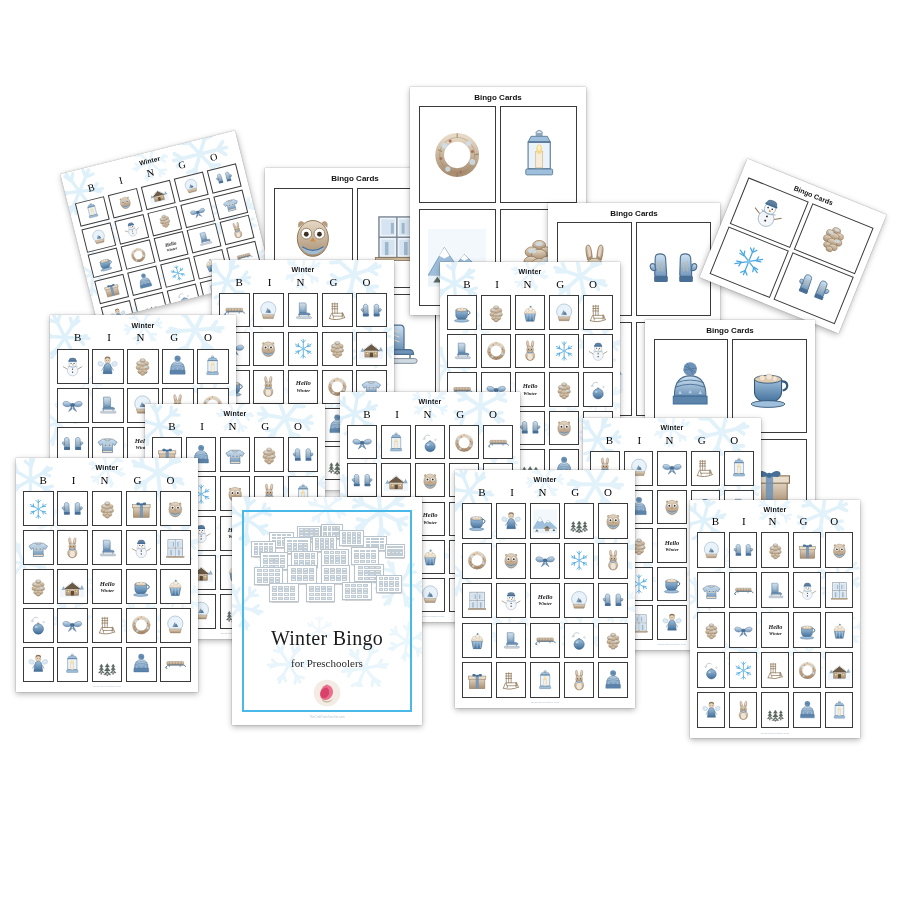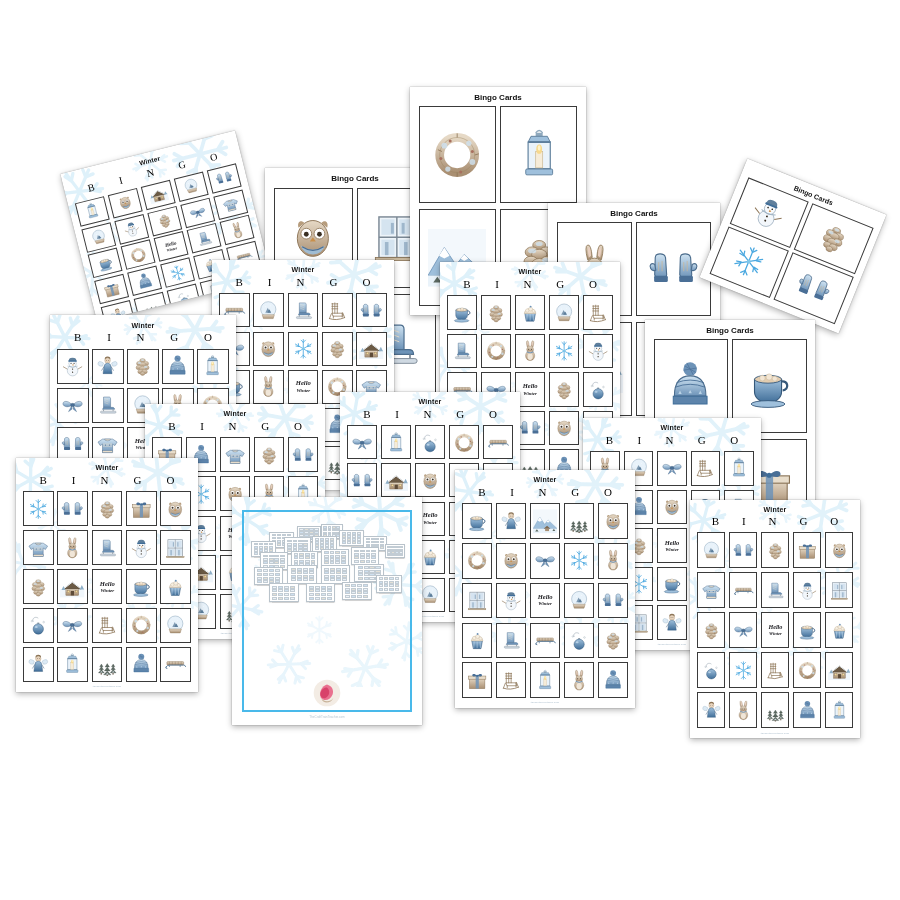--- a/index.html
+++ b/index.html
@@ -2946,20 +2946,24 @@
             <div style="background:#cddff0;border:.25px solid #c2ccd4"></div>
             <div style="background:#e9eff5;border:.25px solid #c2ccd4"></div>
             <div style="background:#e3e0d6;border:.25px solid #c2ccd4"></div>
             <div style="background:#d8e6f1;border:.25px solid #c2ccd4"></div>
             <div style="background:#eef3f8;border:.25px solid #c2ccd4"></div>
             <div style="background:#cddff0;border:.25px solid #c2ccd4"></div>
             <div style="background:#e9eff5;border:.25px solid #c2ccd4"></div>
           </div>
         </div>
       </div>
+      <div class="ctext">
+        <div class="ctitle2">Winter Bingo</div>
+        <div class="csub">for Preschoolers</div>
+      </div>
       <svg class="logo" viewBox="0 0 40 40">
         <circle cx="20" cy="20" r="19" fill="#f3ece4"></circle>
         <path d="M20 8c7 2 10 8 8 14-4 10-14 10-17 4-3-7 2-16 9-18z" fill="#e9718f"></path>
         <path d="M20 12c5 4 4 12-2 15-5 2-9-3-7-8 1-4 5-7 9-7z" fill="#d8426a"></path>
         <path d="M12 28c4 5 13 5 17-1-3 8-15 9-17 1z" fill="#c8b39a"></path>
       </svg>
       <div class="cfoot">TheCraftTrainTeacher.com</div>
     </div>
   </div>
 

